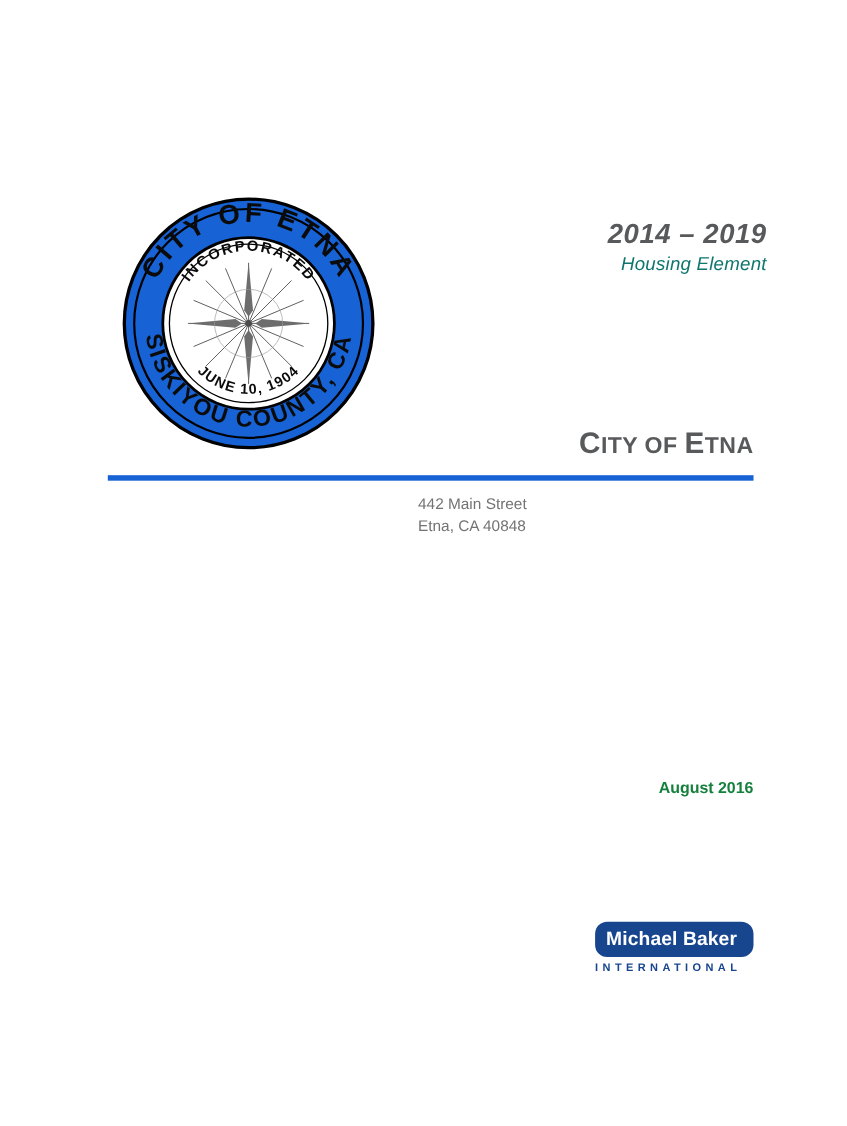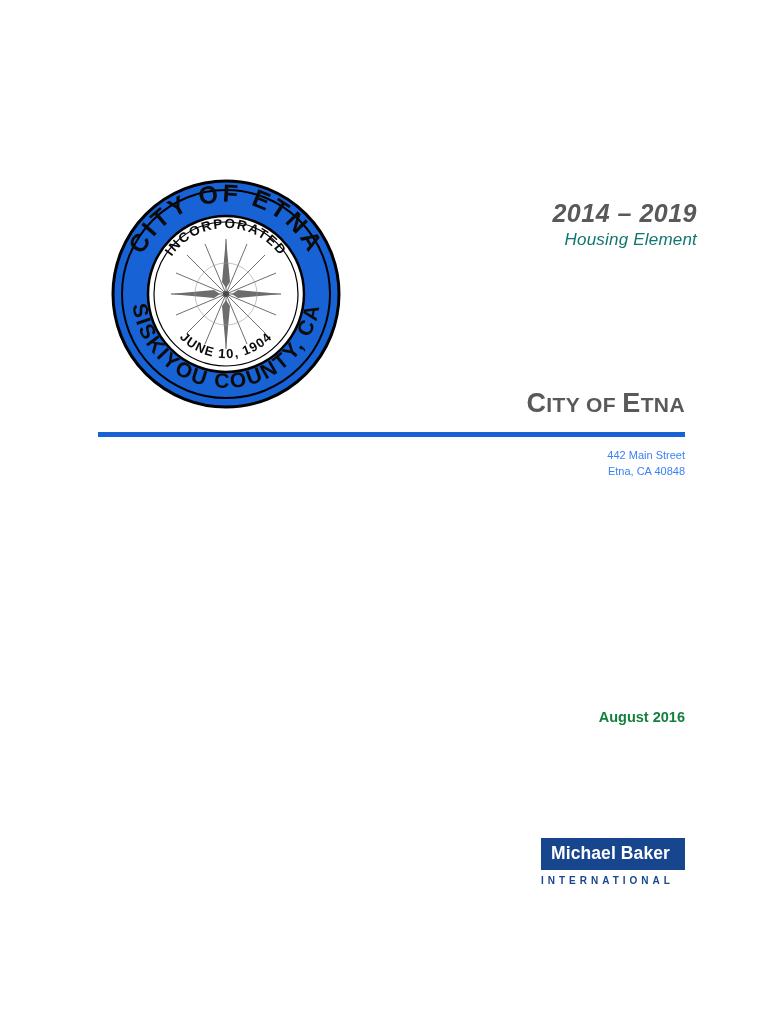--- a/index.html
+++ b/index.html
@@ -86,23 +86,22 @@
     height: 5px;
     background: #1763d6;
   }
 
   
   .address {
     position: absolute;
     left: 380px;
     top: 448px;
     width: 305px;
-    text-align: right;
-    font-size: 11px;
-    color: #3b82f6;
+    font-size: 14px;
+    color: #737373;
     line-height: 1.45;
   }
 
   
   .doc-date {
     position: absolute;
     left: 380px;
     top: 709px;
     width: 305px;
     text-align: right;
@@ -120,20 +119,21 @@
   }
   .logo-bar {
     background: #17468f;
     color: #ffffff;
     font-size: 17.5px;
     font-weight: bold;
     padding: 5px 10px 6px 10px;
     letter-spacing: 0.1px;
     text-align: left;
     width: 124px;
+    border-radius: 11px;
   }
   .logo-sub {
     color: #17468f;
     font-size: 10px;
     font-weight: bold;
     letter-spacing: 4.0px;
     text-align: left;
     padding-top: 5px;
     padding-right: 1px;
   }

